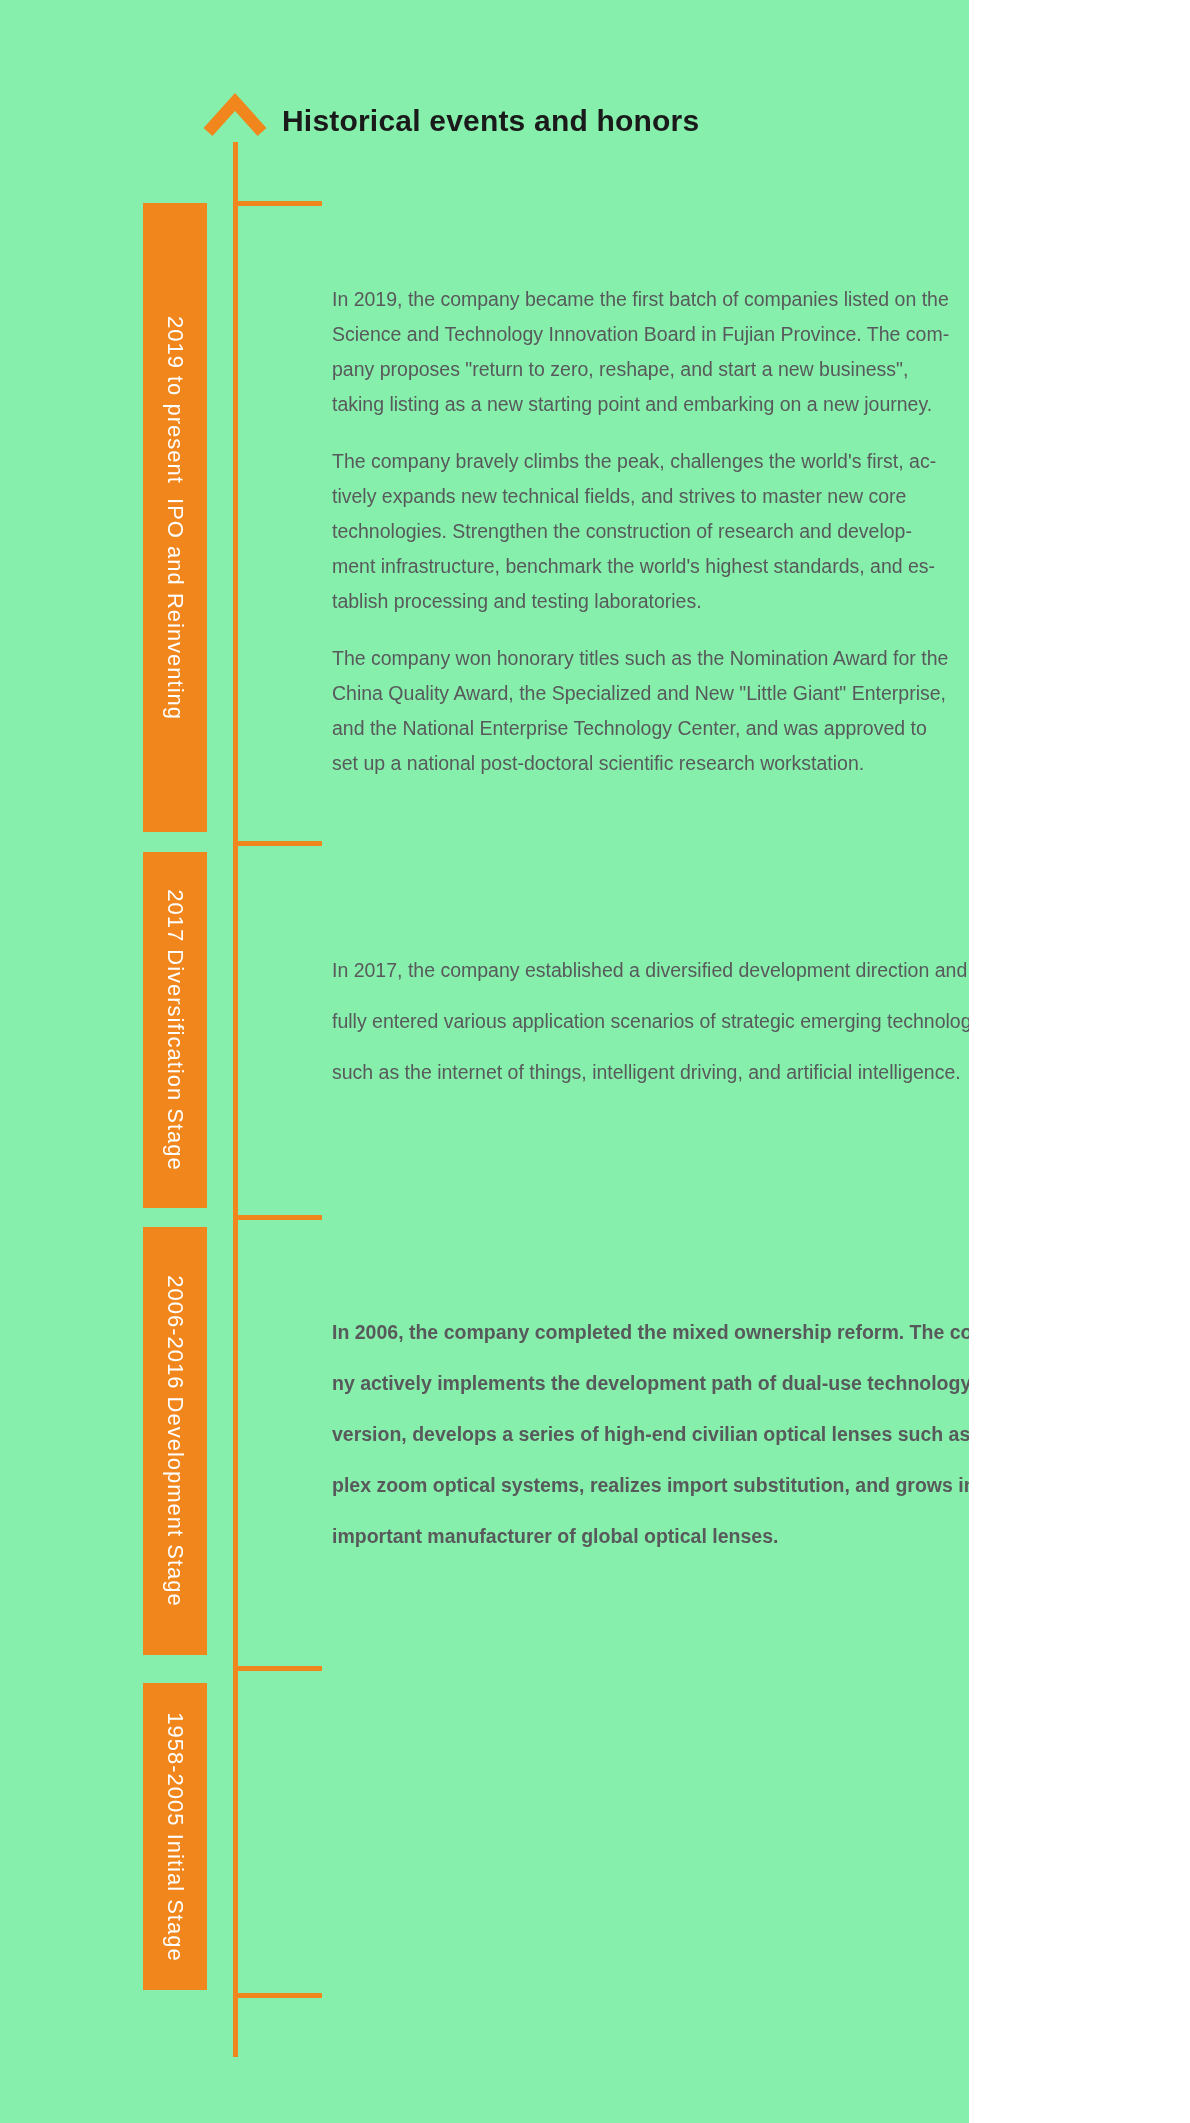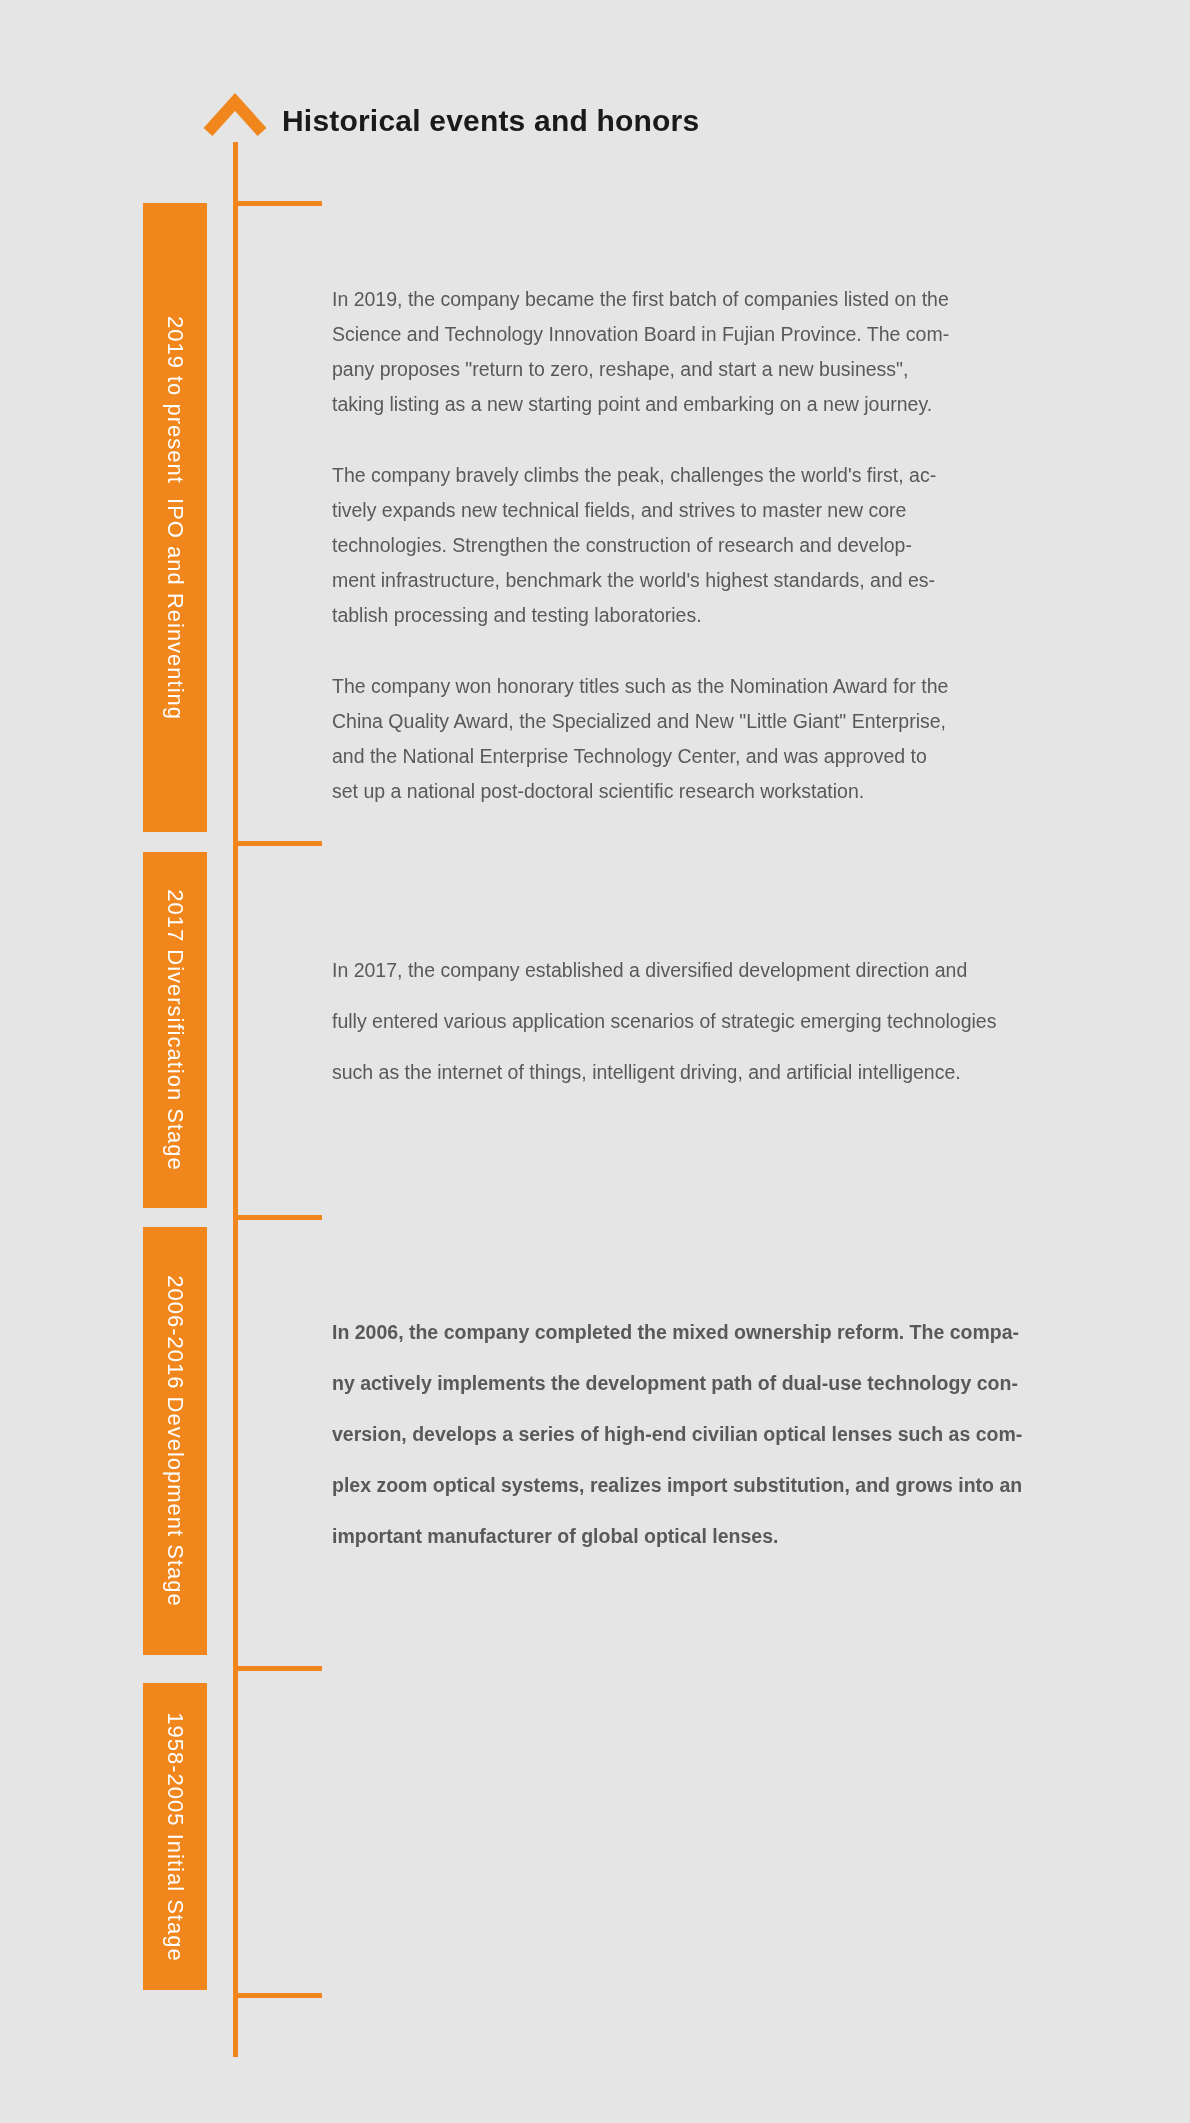--- a/index.html
+++ b/index.html
@@ -1,21 +1,21 @@
 <!DOCTYPE html>
 <html><head>
 <meta charset="utf-8">
 <style>
   html, body { margin: 0; padding: 0; background: #ffffff; }
   body { font-family: "Liberation Sans", sans-serif; }
   .canvas {
     position: relative;
-    width: 1190px;
+    width: 969px;
     height: 2123px;
-    background: #e5e5e5;
+    background: #86efac;
     overflow: hidden;
   }
   .page-title {
     position: absolute;
     left: 282px;
     top: 104px;
     margin: 0;
     font-size: 30px;
     font-weight: 600;
     color: #1a1a1a;
@@ -75,21 +75,21 @@
     width: 730px;
     color: #58595B;
     font-size: 19.5px;
     text-align: justify;
   }
   .content p {
     margin: 0;
     white-space: pre-line;
   }
   .content-0 { top: 282px;  line-height: 35px; }
-  .content-0 p + p { margin-top: 36px; }
+  .content-0 p + p { margin-top: 22px; }
   .content-1 { top: 945px;  line-height: 51px; }
   .content-2 { top: 1307px; line-height: 51px; font-weight: bold; }
   .content-3 { top: 1752px; line-height: 51px; }
 </style>
 </head>
 <body>
 
 <div class="canvas">
 
   <svg class="chevron" width="66" height="48" viewBox="0 0 66 48">

